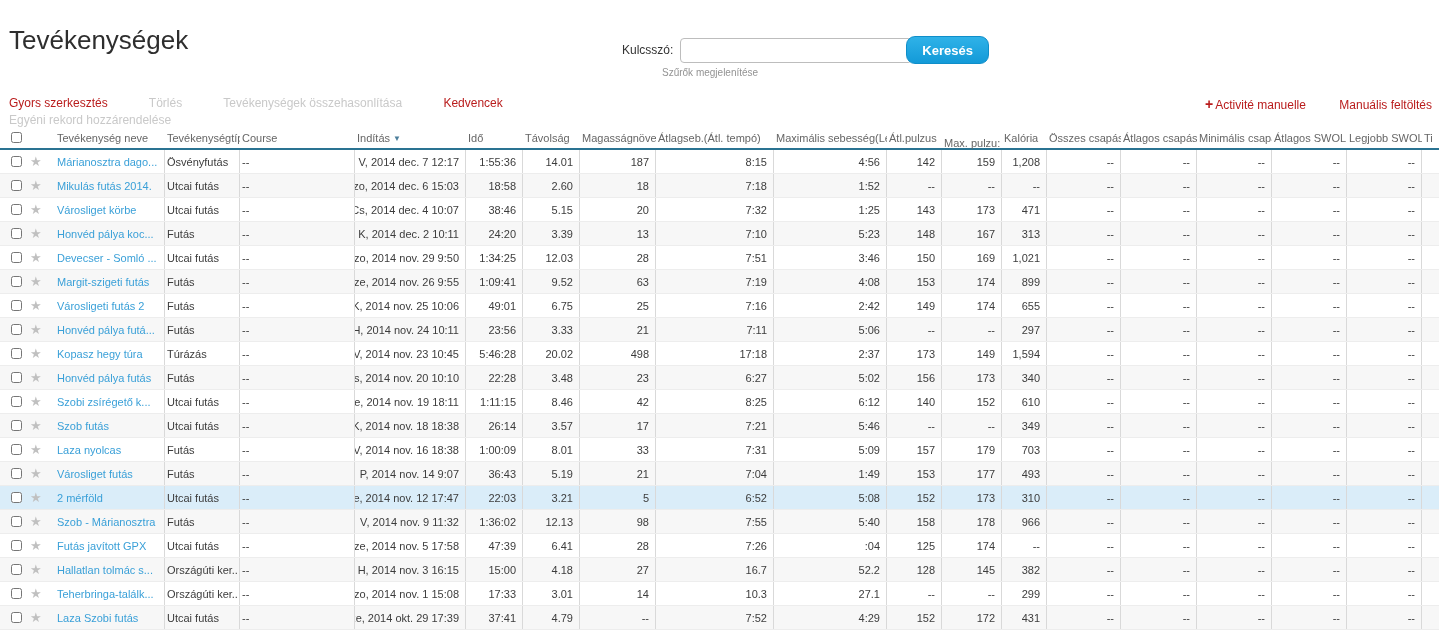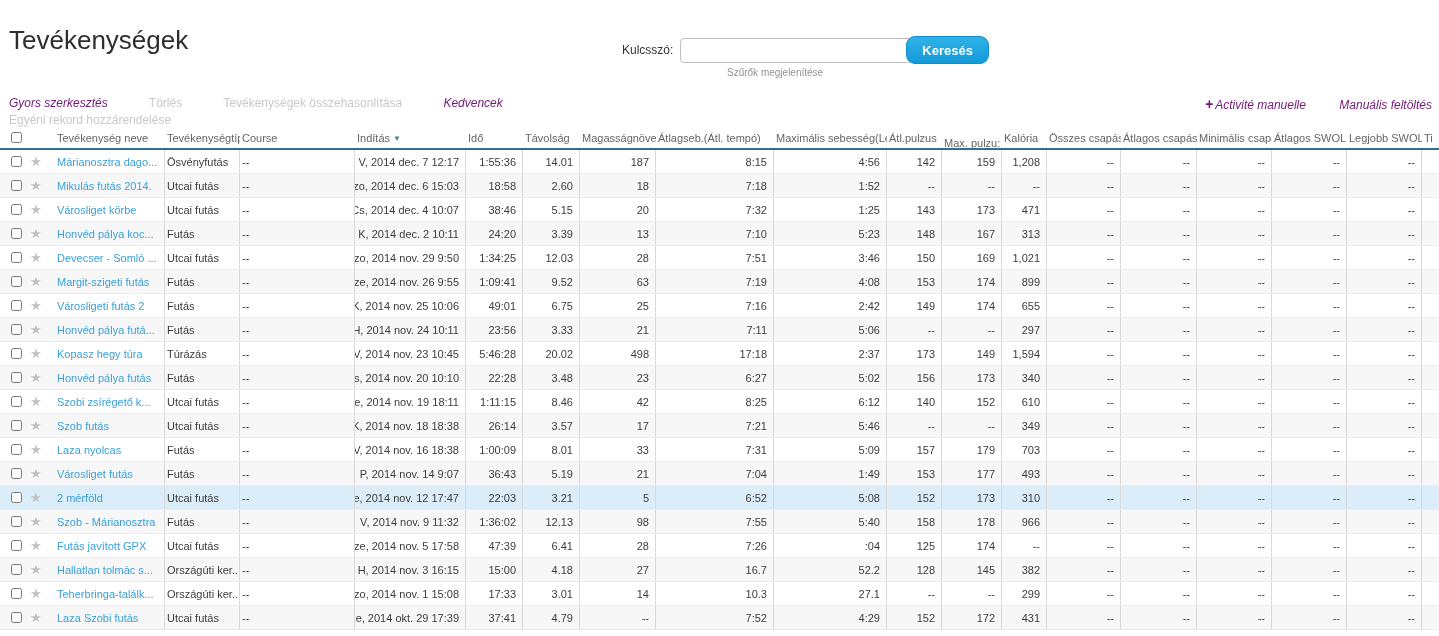--- a/index.html
+++ b/index.html
@@ -17,26 +17,26 @@
   .search-input {
     width:232px; height:25px; border:1px solid #bdbdbd; border-radius:4px;
     padding:0 8px; font-size:12px; font-family:"Liberation Sans",sans-serif; outline:none;
   }
   .search-btn {
     height:28px; margin-left:-6px; position:relative; z-index:2;
     background:linear-gradient(#2fb2e8,#139ad8); color:#fff; border:1px solid #0f8ec9;
     border-radius:9px; font-size:13px; font-weight:bold; padding:0 15px; cursor:pointer;
     font-family:"Liberation Sans",sans-serif;
   }
-  .show-filters { position:absolute; top:67px; left:727px; font-size:10px; color:#939393; cursor:pointer; }
+  .show-filters { position:absolute; top:67px; left:662px; font-size:10px; color:#939393; cursor:pointer; }
 
   
   .toolbar-left { position:absolute; top:96px; left:9px; font-size:12px; white-space:nowrap; }
   .toolbar-left a, .toolbar-right a { text-decoration:none; }
-  .lnk { color:#701a75; cursor:pointer;font-style:italic; }
+  .lnk { color:#b91c1c; cursor:pointer; }
   .lnk-disabled { color:#c9c9c9; cursor:default; }
   .toolbar-left .sp { margin-right:38px; }
   .toolbar-second { position:absolute; top:113px; left:9px; font-size:12px; color:#c9c9c9; }
   .toolbar-right { position:absolute; top:96px; right:7px; font-size:12px; white-space:nowrap; }
   .toolbar-right a { margin-left:30px; }
   .plus-glyph { font-size:14px; font-weight:bold; margin-right:2px; }
 
   
   .acttable { position:absolute; top:128px; left:0; width:1439px; }
   .thead { display:flex; height:22px; align-items:center; border-bottom:2px solid #2a7392; }

